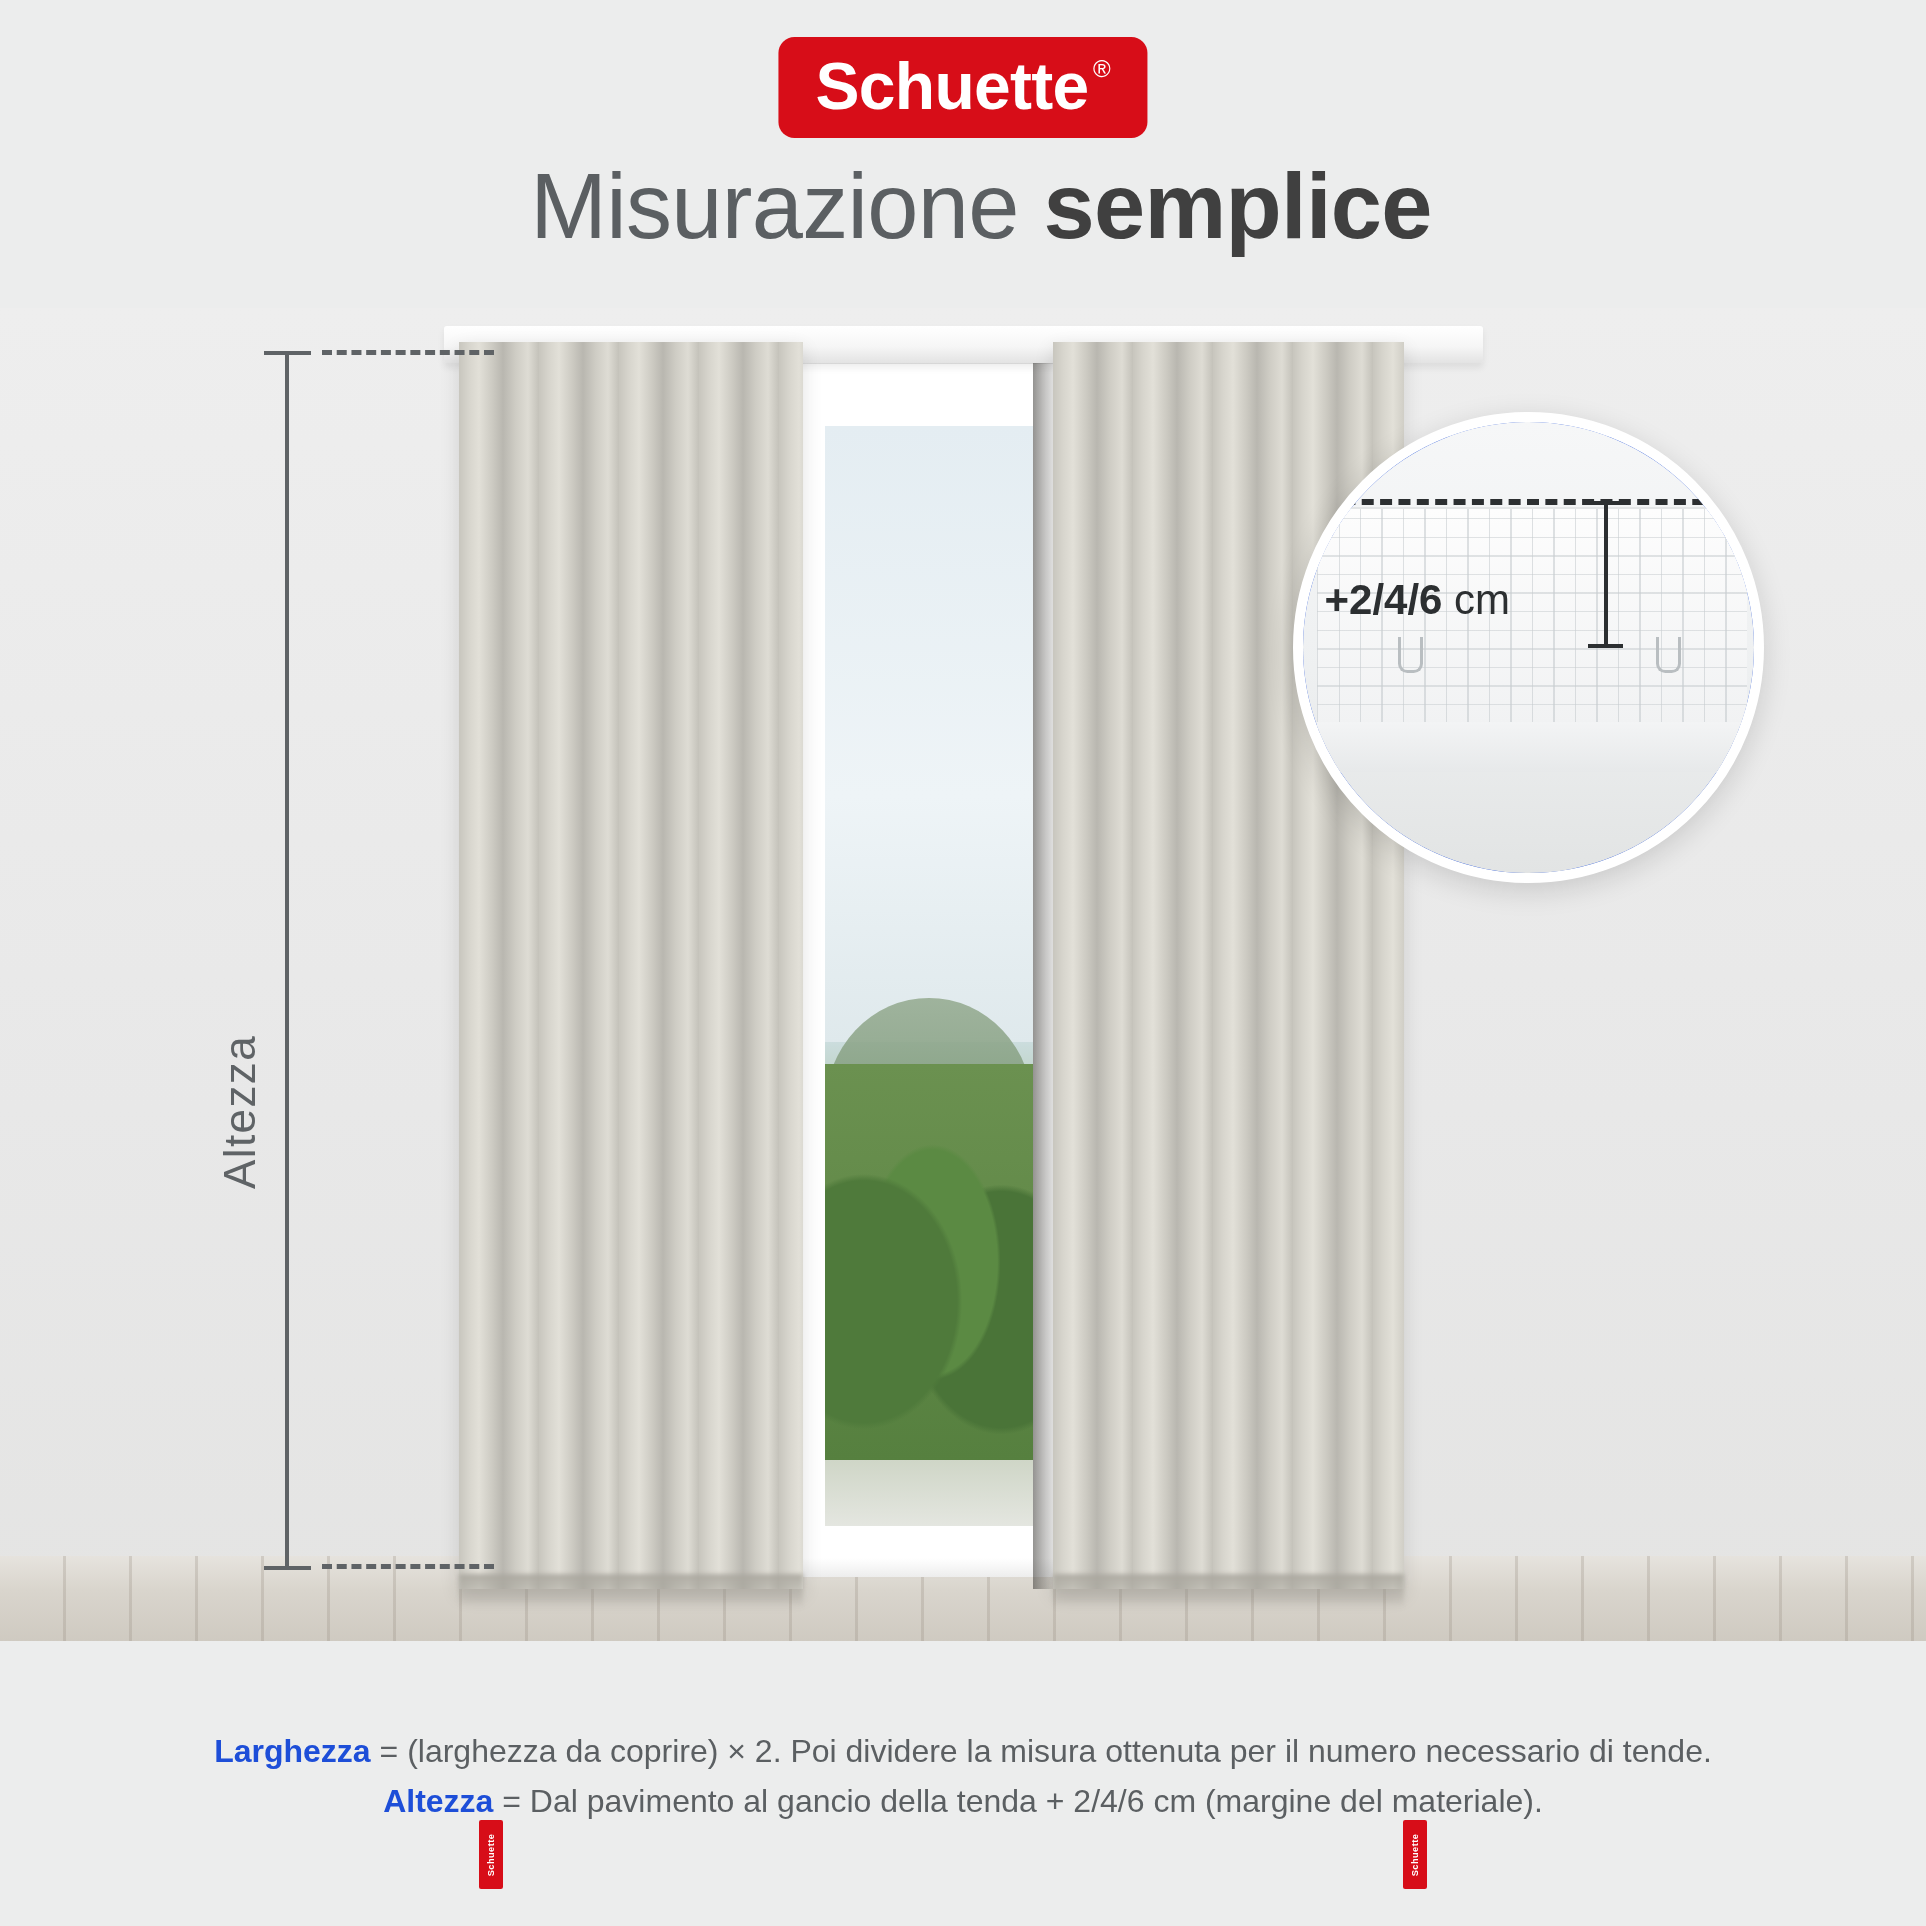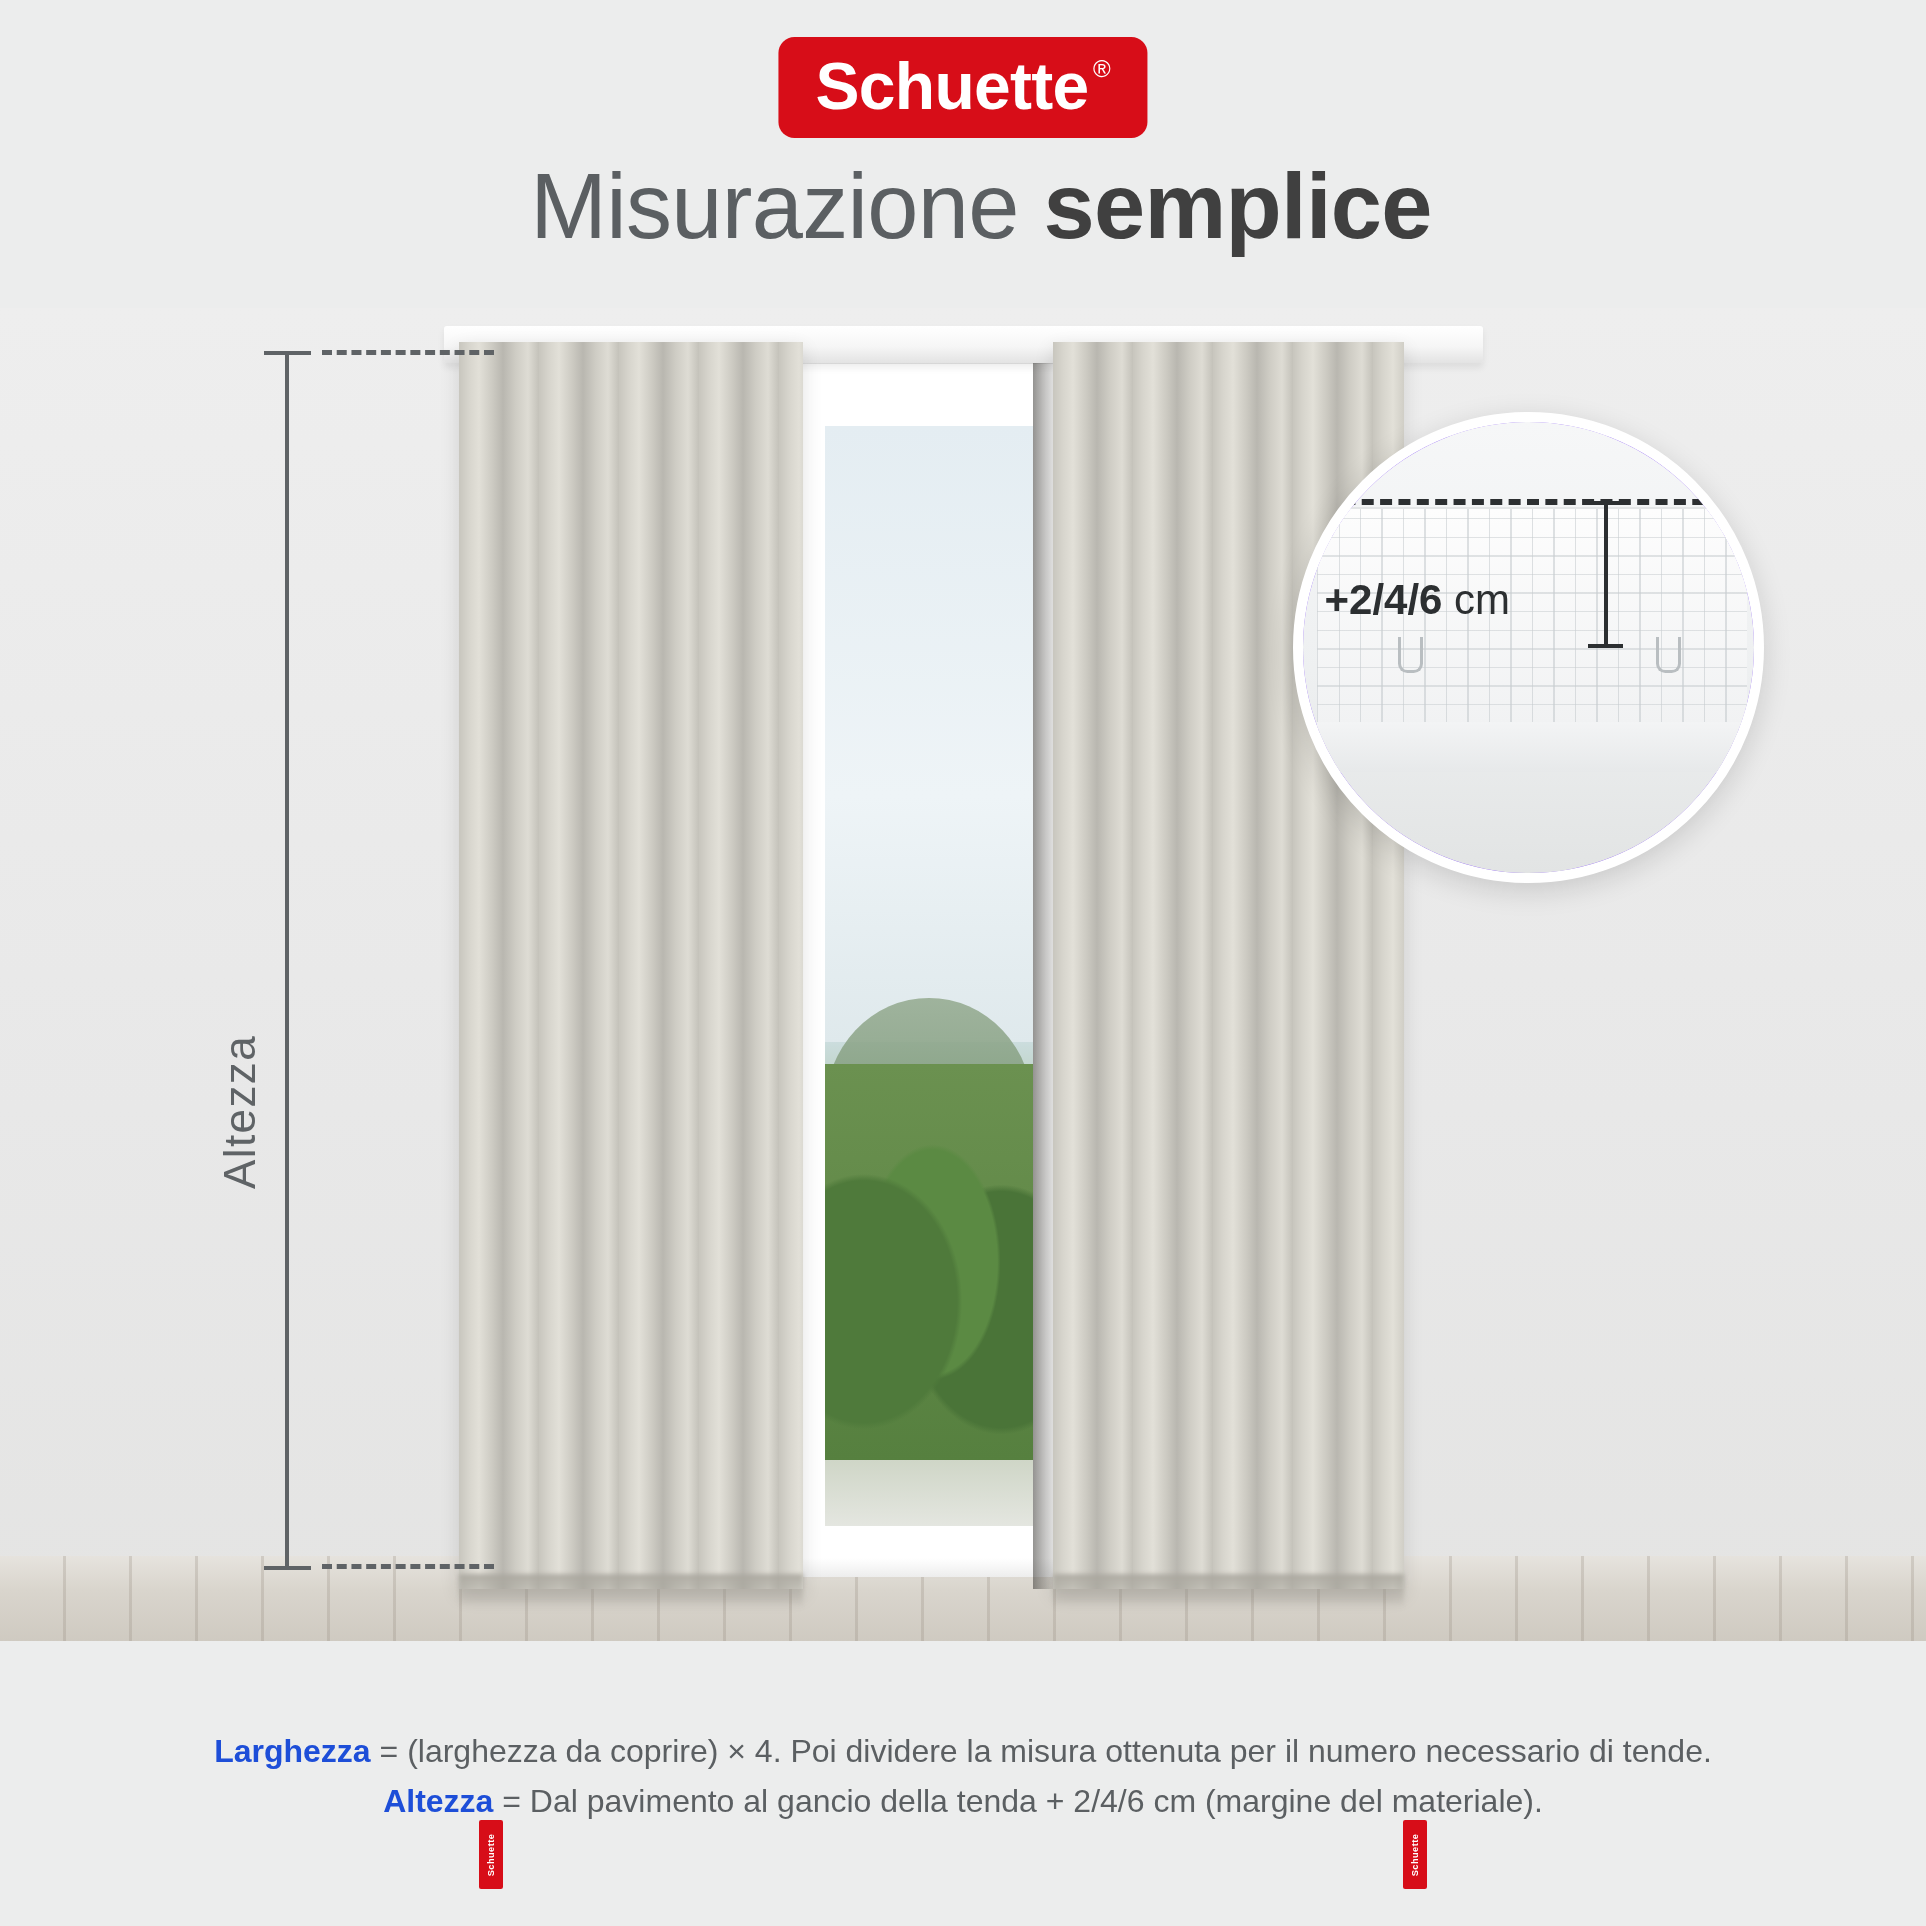--- a/index.html
+++ b/index.html
@@ -153,21 +153,21 @@
   .dash.bottom{left:322px;top:1256px;width:172px;}
   .measure-label{
     position:absolute;left:215px;top:881px;
     transform:rotate(-90deg);transform-origin:left top;
     font-size:44px;color:#5f6366;letter-spacing:1.4px;white-space:nowrap;
   }
 
   
   .bubble{
     position:absolute;left:1293px;top:104px;width:451px;height:451px;
-    border-radius:50%;overflow:hidden;background:#8b5cf6;
+    border-radius:50%;overflow:hidden;background:#1d4ed8;
     box-shadow:0 7.2px 29px rgba(0,0,0,.14);
     border:10px solid #ffffff;
   }
   .bubble-inner{
     position:absolute;left:0;top:0;width:100%;height:100%;
     background:linear-gradient(180deg,#f6f7f8 0%,#eef0f1 55%,#e2e4e4 100%);
   }
   .tape{
     position:absolute;left:14.3px;top:85px;width:430px;height:215px;
     background:
@@ -268,19 +268,19 @@
       <div class="bubble-arrow"></div>
       <div class="bubble-text">
         <span class="b">+2/4/6</span><span> cm</span>
       </div>
     </div>
   </div>
 </div>
 
 <div class="caption">
   <span class="line">
-    <b>Larghezza</b><span> = (larghezza da coprire) × 4. Poi dividere la misura ottenuta per il numero necessario di tende.</span>
+    <b>Larghezza</b><span> = (larghezza da coprire) × 2. Poi dividere la misura ottenuta per il numero necessario di tende.</span>
   </span>
   <span class="line">
     <b>Altezza</b><span> = Dal pavimento al gancio della tenda + 2/4/6 cm (margine del materiale).</span>
   </span>
 </div>
 
 
 </body></html>

